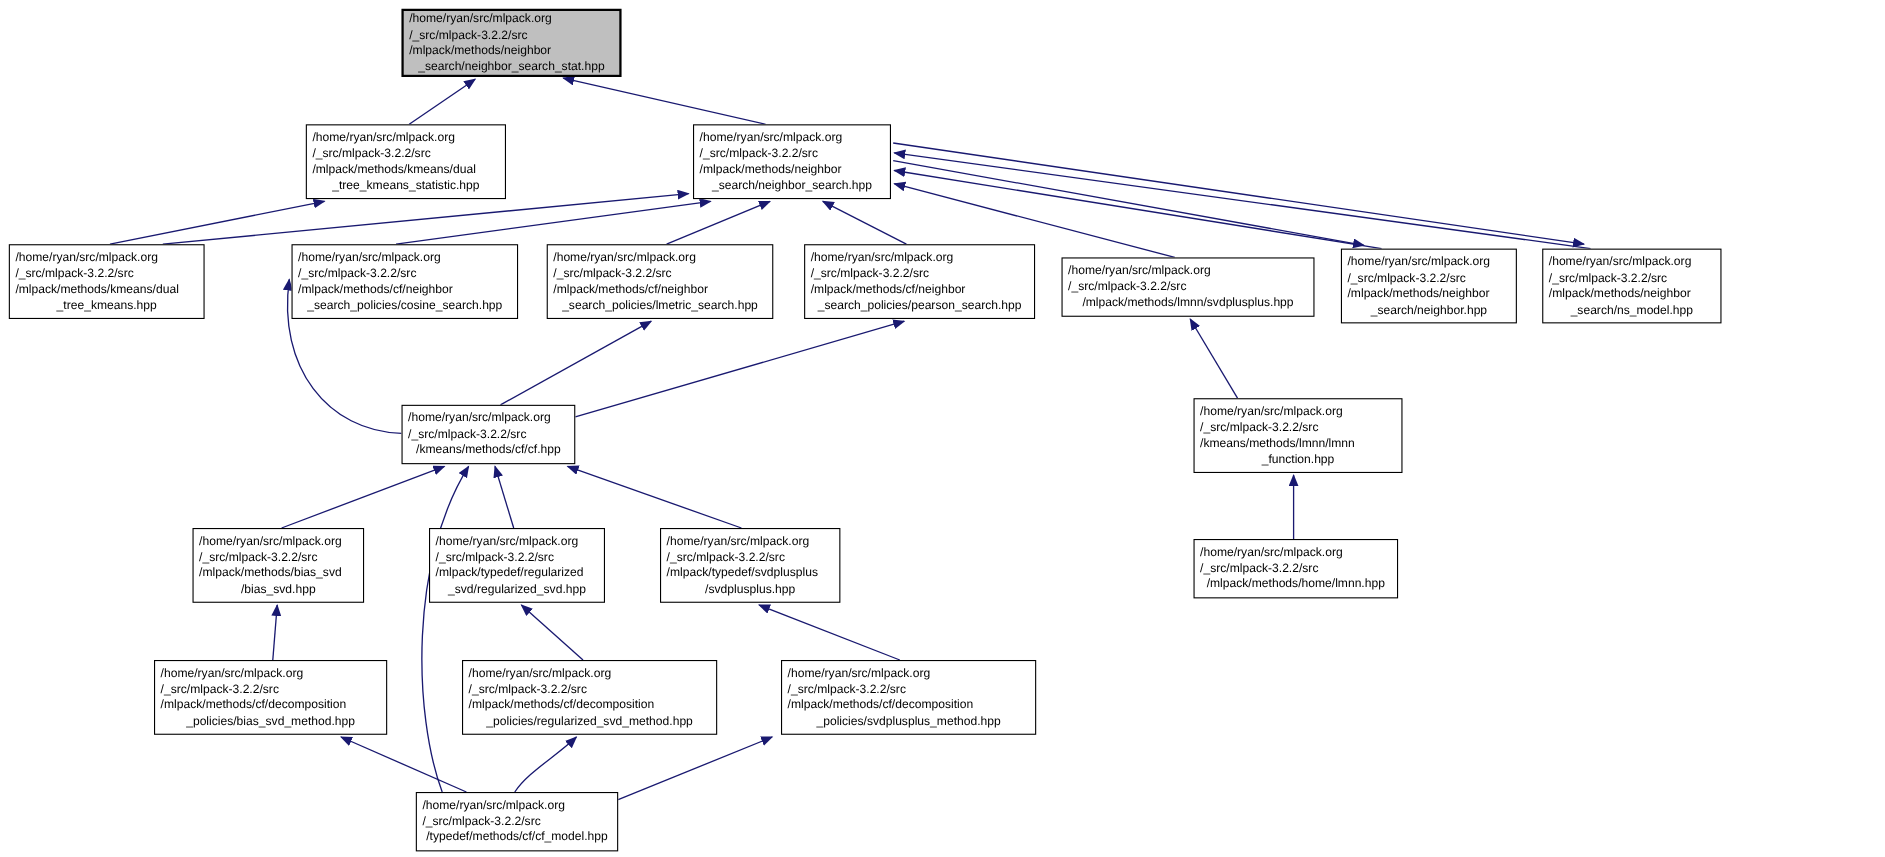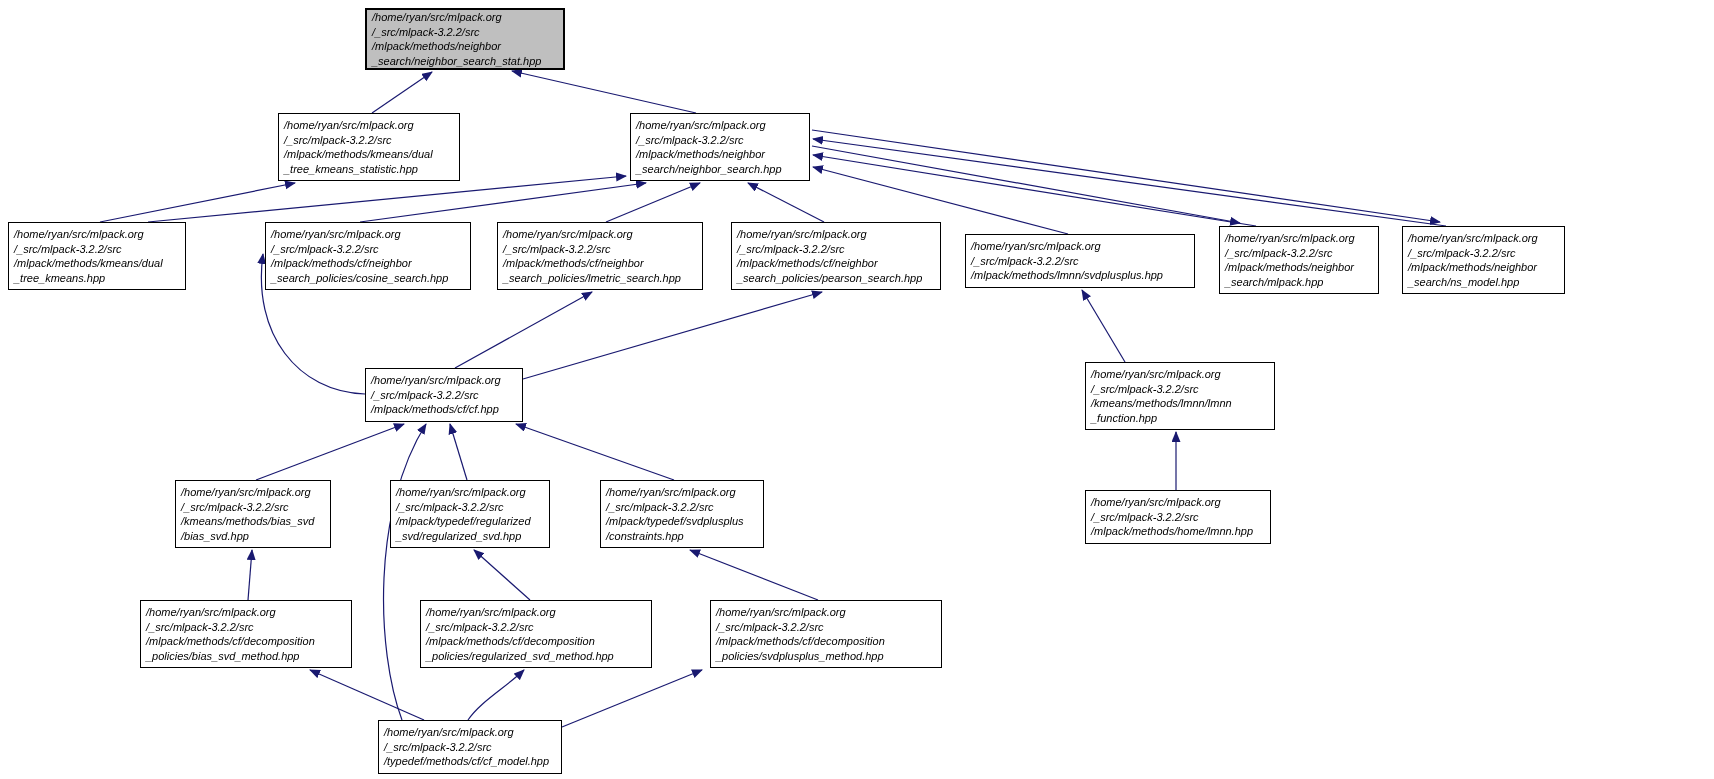--- a/index.html
+++ b/index.html
@@ -1,27 +1,27 @@
 <!DOCTYPE html>
 <html><head>
 <meta charset="utf-8">
 <style>
   html,body{margin:0;padding:0;background:#ffffff;}
   body{width:1714px;height:779px;position:relative;overflow:hidden;
        font-family:"Liberation Sans","DejaVu Sans",sans-serif;}
-  #graph{position:absolute;left:0;top:0;width:1714px;height:683px;font-style:italic;}
+  #graph{position:absolute;left:0;top:0;width:1714px;height:683px;}
   #edges-layer{position:absolute;left:0;top:0;width:1714px;height:779px;}
   .edge{fill:none;stroke:#191970;stroke-width:1.2px;}
   .node{position:absolute;background:#ffffff;border:1px solid #000000;
         box-sizing:border-box;display:flex;flex-direction:column;
         justify-content:center;padding:2px 5px;font-size:11px;
         line-height:14.5px;color:#000000;cursor:pointer;}
   .node.root{background:#bfbfbf;border-width:2px;}
   .node .ln{white-space:nowrap;text-align:left;}
-  .node .ln.last{text-align:left;}
+  .node .ln.last{text-align:center;}
 </style>
 </head>
 <body>
 
 <div id="graph">
   <svg id="edges-layer" width="1714" height="779" viewBox="0 0 1714 779" xmlns="http://www.w3.org/2000/svg">
     <defs>
       <marker id="arrow" markerWidth="12" markerHeight="10" refX="10" refY="4.5" orient="auto" markerUnits="userSpaceOnUse">
         <path d="M0,0 L11,4.5 L0,9 z" fill="#191970"></path>
       </marker>
@@ -99,61 +99,61 @@
       </div>
       <div class="node" style="left: 965px; top: 234px; width: 230px; height: 54px;">
         <div class="ln">/home/ryan/src/mlpack.org</div>
         <div class="ln">/_src/mlpack-3.2.2/src</div>
         <div class="ln last">/mlpack/methods/lmnn/svdplusplus.hpp</div>
       </div>
       <div class="node" style="left: 1219px; top: 226px; width: 160px; height: 68px;">
         <div class="ln">/home/ryan/src/mlpack.org</div>
         <div class="ln">/_src/mlpack-3.2.2/src</div>
         <div class="ln">/mlpack/methods/neighbor</div>
-        <div class="ln last">_search/mlpack.hpp</div>
+        <div class="ln last">_search/neighbor.hpp</div>
       </div>
       <div class="node" style="left: 1402px; top: 226px; width: 163px; height: 68px;">
         <div class="ln">/home/ryan/src/mlpack.org</div>
         <div class="ln">/_src/mlpack-3.2.2/src</div>
         <div class="ln">/mlpack/methods/neighbor</div>
         <div class="ln last">_search/ns_model.hpp</div>
       </div>
       <div class="node" style="left: 365px; top: 368px; width: 158px; height: 54px;">
         <div class="ln">/home/ryan/src/mlpack.org</div>
         <div class="ln">/_src/mlpack-3.2.2/src</div>
-        <div class="ln last">/mlpack/methods/cf/cf.hpp</div>
+        <div class="ln last">/kmeans/methods/cf/cf.hpp</div>
       </div>
       <div class="node" style="left: 1085px; top: 362px; width: 190px; height: 68px;">
         <div class="ln">/home/ryan/src/mlpack.org</div>
         <div class="ln">/_src/mlpack-3.2.2/src</div>
         <div class="ln">/kmeans/methods/lmnn/lmnn</div>
         <div class="ln last">_function.hpp</div>
       </div>
       <div class="node" style="left: 1085px; top: 490px; width: 186px; height: 54px;">
         <div class="ln">/home/ryan/src/mlpack.org</div>
         <div class="ln">/_src/mlpack-3.2.2/src</div>
         <div class="ln last">/mlpack/methods/home/lmnn.hpp</div>
       </div>
       <div class="node" style="left: 175px; top: 480px; width: 156px; height: 68px;">
         <div class="ln">/home/ryan/src/mlpack.org</div>
         <div class="ln">/_src/mlpack-3.2.2/src</div>
-        <div class="ln">/kmeans/methods/bias_svd</div>
+        <div class="ln">/mlpack/methods/bias_svd</div>
         <div class="ln last">/bias_svd.hpp</div>
       </div>
       <div class="node" style="left: 390px; top: 480px; width: 160px; height: 68px;">
         <div class="ln">/home/ryan/src/mlpack.org</div>
         <div class="ln">/_src/mlpack-3.2.2/src</div>
         <div class="ln">/mlpack/typedef/regularized</div>
         <div class="ln last">_svd/regularized_svd.hpp</div>
       </div>
       <div class="node" style="left: 600px; top: 480px; width: 164px; height: 68px;">
         <div class="ln">/home/ryan/src/mlpack.org</div>
         <div class="ln">/_src/mlpack-3.2.2/src</div>
         <div class="ln">/mlpack/typedef/svdplusplus</div>
-        <div class="ln last">/constraints.hpp</div>
+        <div class="ln last">/svdplusplus.hpp</div>
       </div>
       <div class="node" style="left: 140px; top: 600px; width: 212px; height: 68px;">
         <div class="ln">/home/ryan/src/mlpack.org</div>
         <div class="ln">/_src/mlpack-3.2.2/src</div>
         <div class="ln">/mlpack/methods/cf/decomposition</div>
         <div class="ln last">_policies/bias_svd_method.hpp</div>
       </div>
       <div class="node" style="left: 420px; top: 600px; width: 232px; height: 68px;">
         <div class="ln">/home/ryan/src/mlpack.org</div>
         <div class="ln">/_src/mlpack-3.2.2/src</div>

